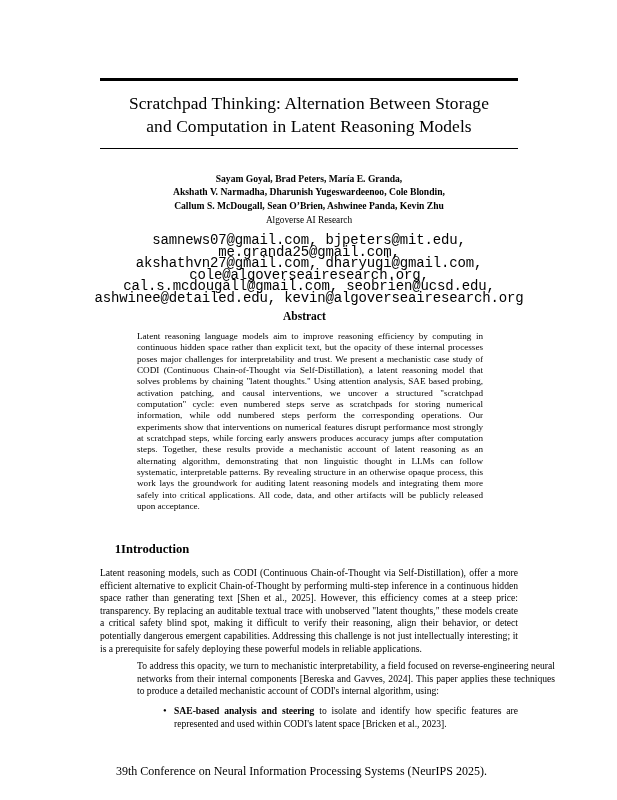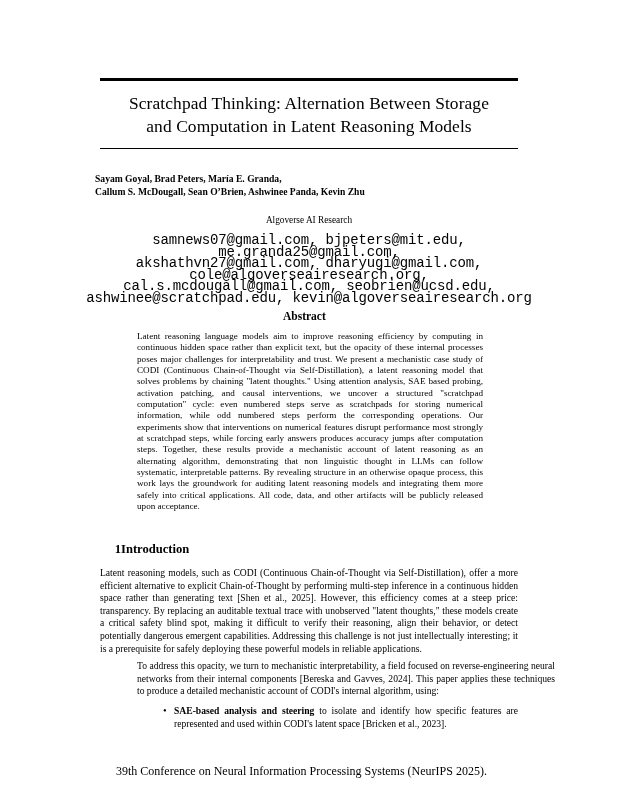--- a/index.html
+++ b/index.html
@@ -51,21 +51,21 @@
     line-height: 23px;
     letter-spacing: 0.1px;
   }
 
   
   .authors {
     position: absolute;
     left: 95px;
     top: 172px;
     width: 428px;
-    text-align: left;
+    text-align: center;
     font-size: 9.6px;
     font-weight: bold;
     line-height: 13.4px;
   }
   .affiliation {
     position: absolute;
     left: 95px;
     top: 214px;
     width: 428px;
     text-align: center;
@@ -194,30 +194,31 @@
 
   <div class="title">
     <div>Scratchpad Thinking: Alternation Between Storage</div>
     <div>and Computation in Latent Reasoning Models</div>
   </div>
 
   <div class="rule-bottom"></div>
 
   <div class="authors">
     <div>Sayam Goyal, Brad Peters, María E. Granda,</div>
+    <div>Akshath V. Narmadha, Dharunish Yugeswardeenoo, Cole Blondin,</div>
     <div>Callum S. McDougall, Sean O’Brien, Ashwinee Panda, Kevin Zhu</div>
   </div>
 
   <div class="affiliation">Algoverse AI Research</div>
 
   <div class="emails">
     <div>samnews07@gmail.com, bjpeters@mit.edu, me.granda25@gmail.com,</div>
     <div>akshathvn27@gmail.com, dharyugi@gmail.com,</div>
     <div>cole@algoverseairesearch.org, cal.s.mcdougall@gmail.com, seobrien@ucsd.edu,</div>
-    <div>ashwinee@scratchpad.edu, kevin@algoverseairesearch.org</div>
+    <div>ashwinee@detailed.edu, kevin@algoverseairesearch.org</div>
   </div>
 
   <div class="abstract-head">Abstract</div>
 
   <div class="abstract-body">
     <p>Latent reasoning language models aim to improve reasoning efficiency by computing in continuous hidden space rather than explicit text, but the opacity of these internal processes poses major challenges for interpretability and trust. We present a mechanistic case study of CODI (Continuous Chain-of-Thought via Self-Distillation), a latent reasoning model that solves problems by chaining "latent thoughts." Using attention analysis, SAE based probing, activation patching, and causal interventions, we uncover a structured "scratchpad computation" cycle: even numbered steps serve as scratchpads for storing numerical information, while odd numbered steps perform the corresponding operations. Our experiments show that interventions on numerical features disrupt performance most strongly at scratchpad steps, while forcing early answers produces accuracy jumps after computation steps. Together, these results provide a mechanistic account of latent reasoning as an alternating algorithm, demonstrating that non linguistic thought in LLMs can follow systematic, interpretable patterns. By revealing structure in an otherwise opaque process, this work lays the groundwork for auditing latent reasoning models and integrating them more safely into critical applications. All code, data, and other artifacts will be publicly released upon acceptance.</p>
   </div>
 
   <div class="section-head">
     <span class="num">1</span><span>Introduction</span>

